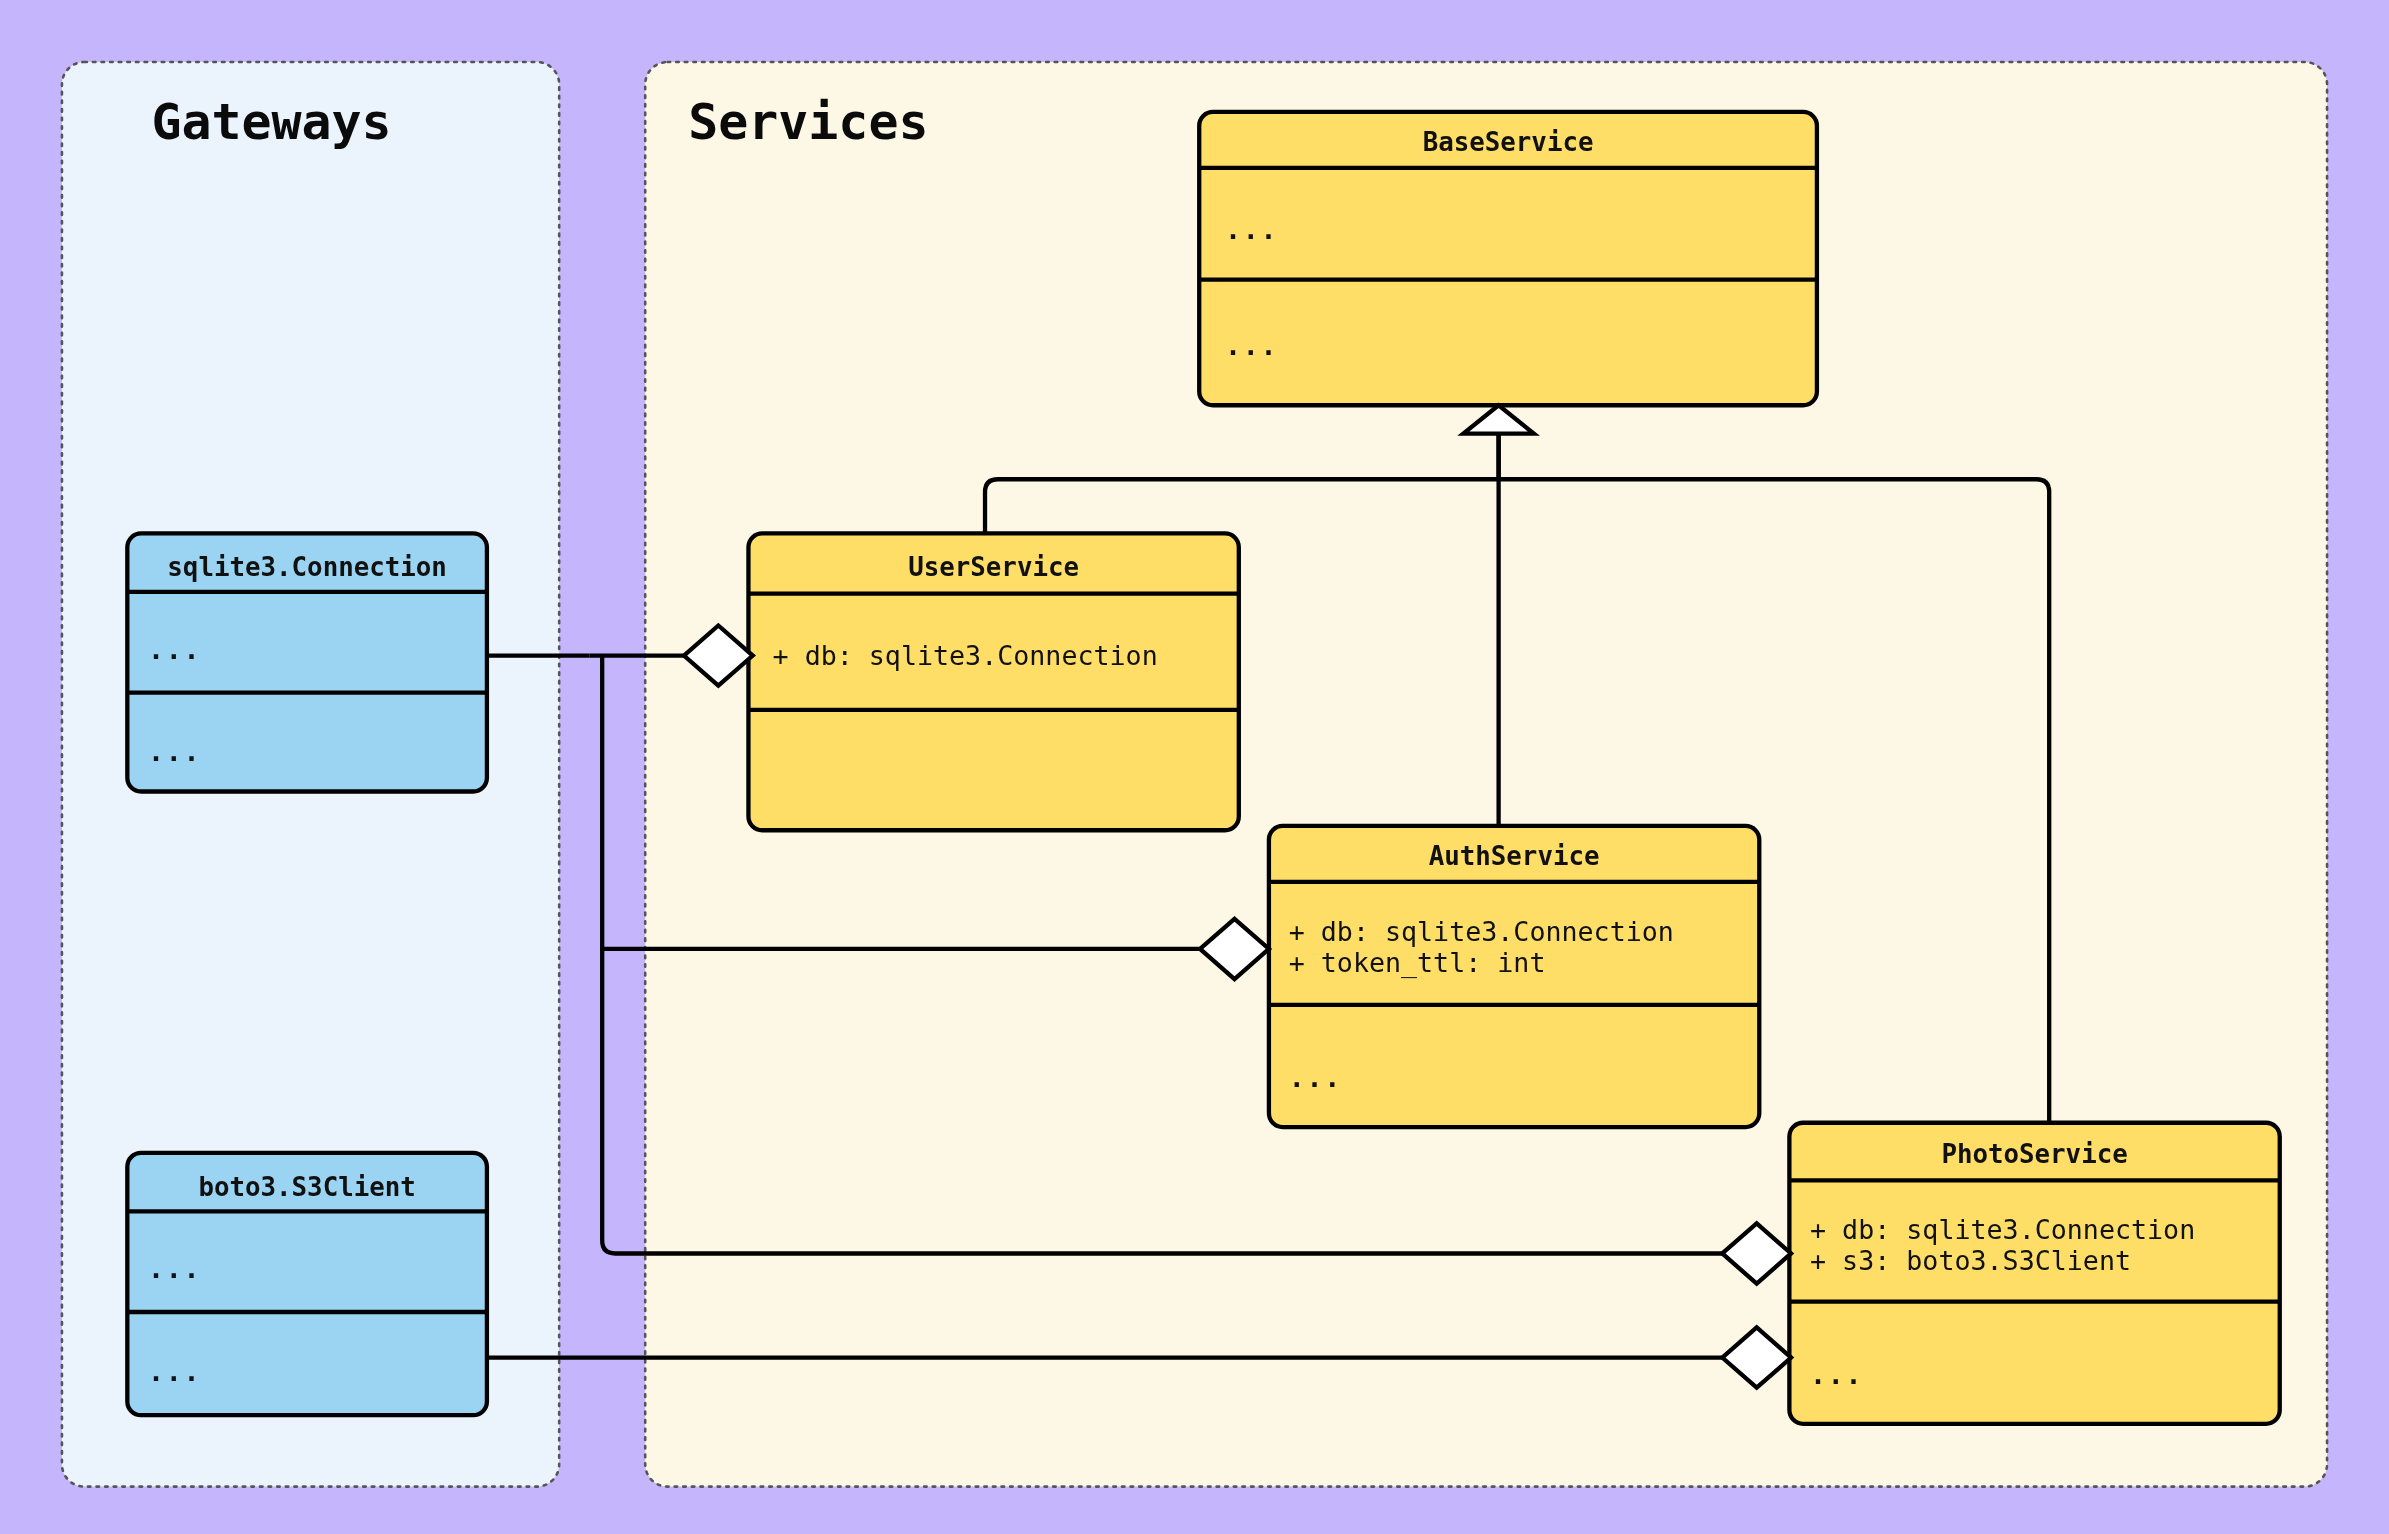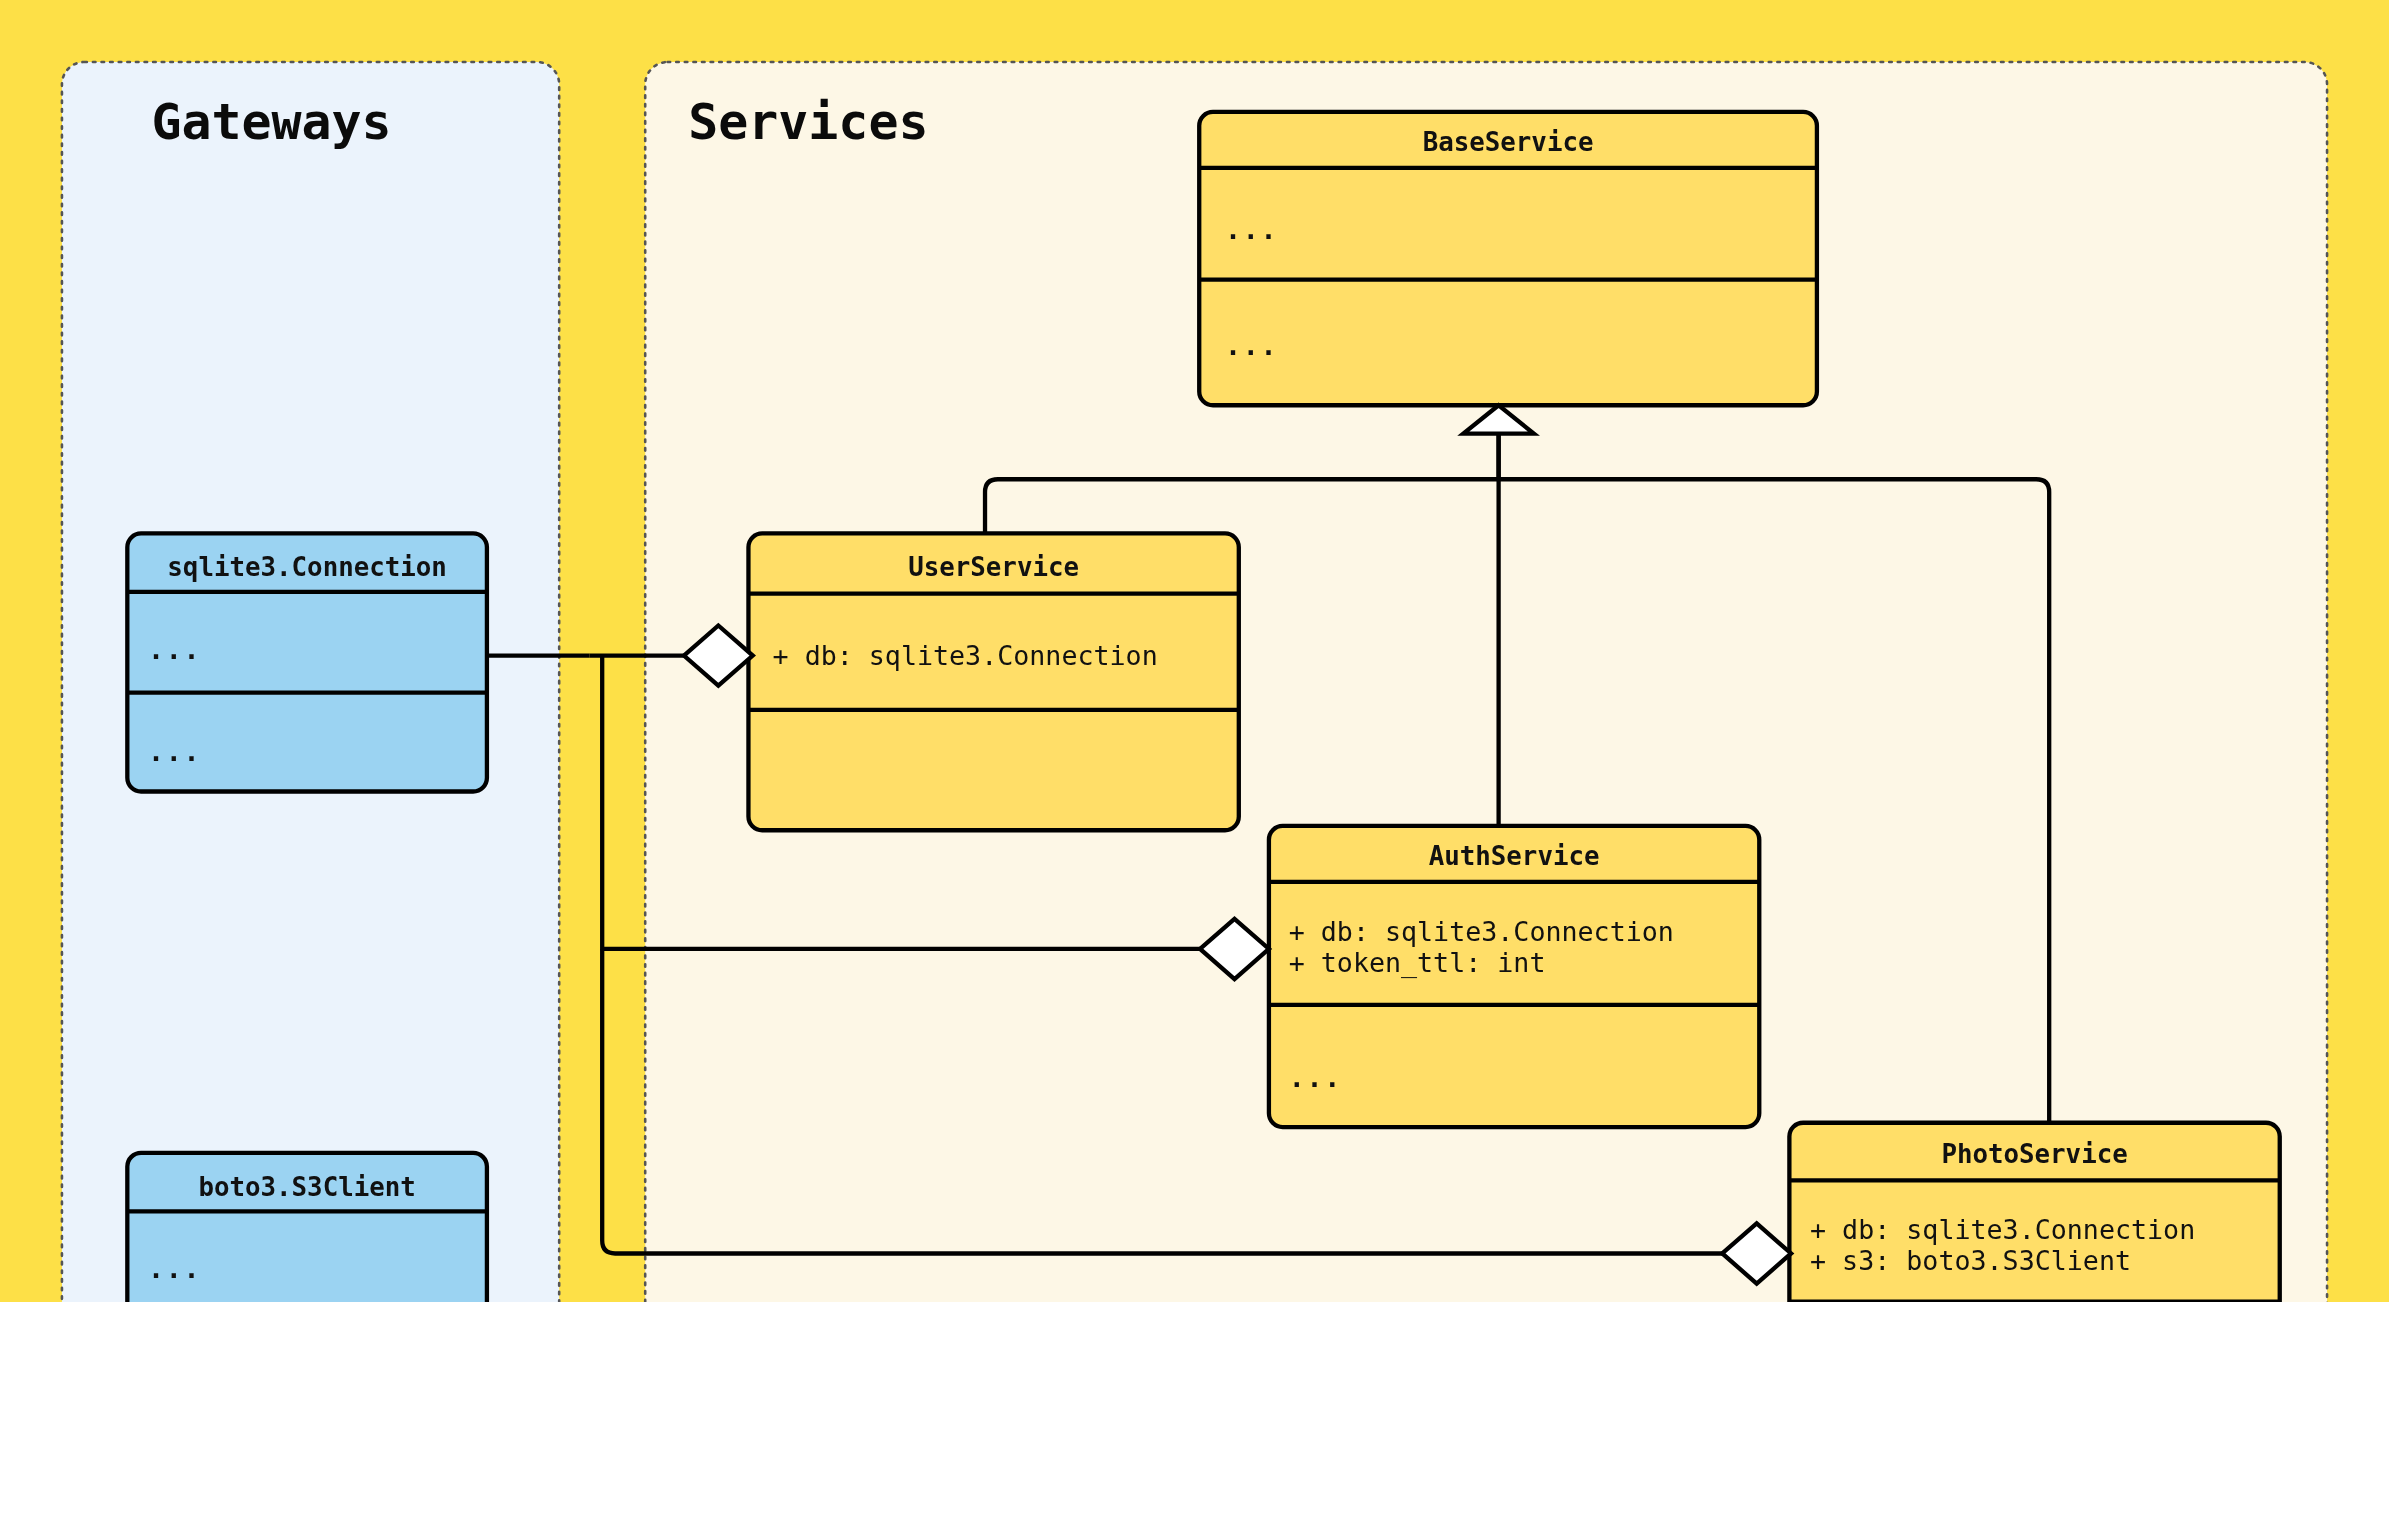--- a/index.html
+++ b/index.html
@@ -6,22 +6,22 @@
     margin: 0;
     padding: 0;
     background: #ffffff;
   }
   body {
     font-family: "DejaVu Sans Mono", "Liberation Mono", monospace;
   }
   #diagram-root {
     position: relative;
     width: 2389px;
-    height: 1302px;
-    background: #fde047;
+    height: 1534px;
+    background: #c4b5fd;
     overflow: hidden;
   }
   svg#uml {
     display: block;
     width: 2389px;
     height: 1534px;
   }
   .pkg-label {
     font-family: "DejaVu Sans Mono", "Liberation Mono", monospace;
     font-size: 58px;

